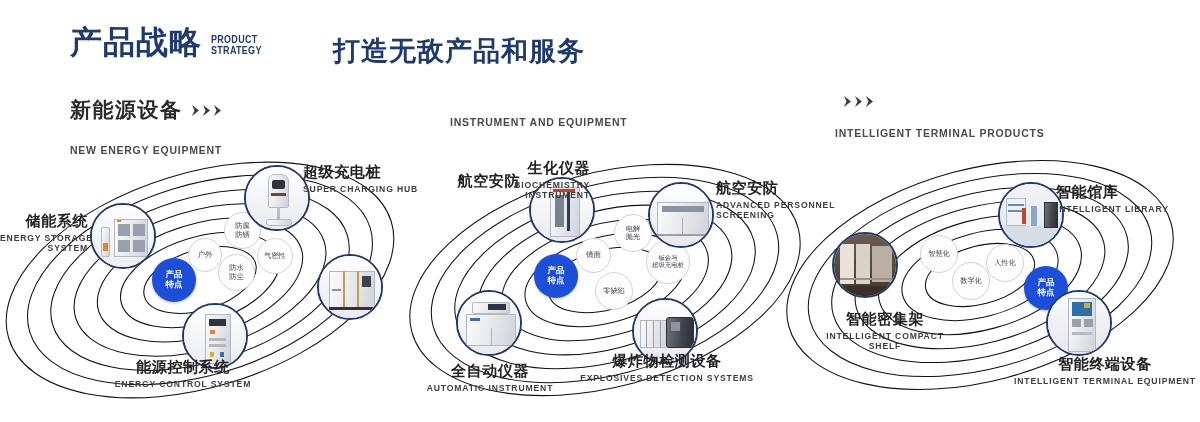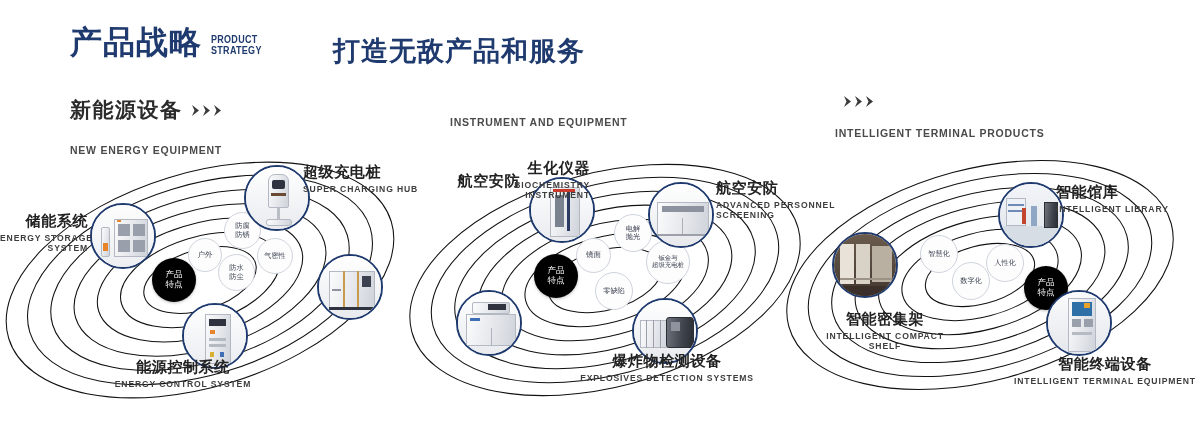--- a/index.html
+++ b/index.html
@@ -54,21 +54,21 @@
   .pcirc .inner { position:absolute; inset:0; }
 
   
   .bub {
     position:absolute; border-radius:50%; border:1px solid #cfd3dc;
     background:#fdfdfe; display:flex; align-items:center; justify-content:center;
     text-align:center; color:#3c4250; line-height:1.12;
     font-family:"DejaVu Sans","Liberation Sans",sans-serif;
   }
   .bub.main {
-    background:#000000; border:none; color:#ffffff; font-weight:normal;
+    background:#1d4ed8; border:none; color:#ffffff; font-weight:bold;
     box-shadow:0 1px 3px rgba(0,0,0,.25);
   }
 
   
   .lab { position:absolute; }
   .lab .cn {
     font-size:15px; font-weight:bold; color:#222; letter-spacing:.6px;
     white-space:nowrap; font-family:Liberation Sans, sans-serif;
   }
   .lab .en {
@@ -286,20 +286,24 @@
 
     <div class="pcirc" style="left:56px; top:140px; width:66px; height:66px;">
       <div class="inner" style="background:linear-gradient(180deg,#ffffff,#e9ebef);">
         <div class="cab" style="left:8px; top:22px; width:50px; height:32px;"></div>
         <div class="cab" style="left:14px; top:10px; width:38px; height:12px; border-radius:2px;"></div>
         <div class="scr dark" style="left:30px; top:12px; width:18px; height:6px;"></div>
         <div class="ln" style="left:12px; top:26px; width:10px; height:3px; background:#3e6fb5;"></div>
         <div class="ln" style="left:33px; top:36px; width:1.4px; height:18px; background:#aeb3bd;"></div>
       </div>
     </div>
+    <div class="lab center" style="left:10px; top:212px; width:160px;">
+      <div class="cn">全自动仪器</div>
+      <div class="en">AUTOMATIC INSTRUMENT</div>
+    </div>
 
     <div class="pcirc" style="left:232px; top:148px; width:66px; height:66px;">
       <div class="inner" style="background:linear-gradient(180deg,#ffffff,#e7e9ed);">
         <div class="cab" style="left:6px; top:20px; width:28px; height:28px;"></div>
         <div class="cab2" style="left:32px; top:17px; width:28px; height:31px; border-radius:3px;"></div>
         <div class="scr" style="left:37px; top:22px; width:9px; height:9px; background:#8e939e;"></div>
         <div class="ln" style="left:12px; top:20px; width:1.2px; height:28px; background:#9aa0aa;"></div>
         <div class="ln" style="left:19px; top:20px; width:1.2px; height:28px; background:#9aa0aa;"></div>
         <div class="ln" style="left:26px; top:20px; width:1.2px; height:28px; background:#9aa0aa;"></div>
       </div>

